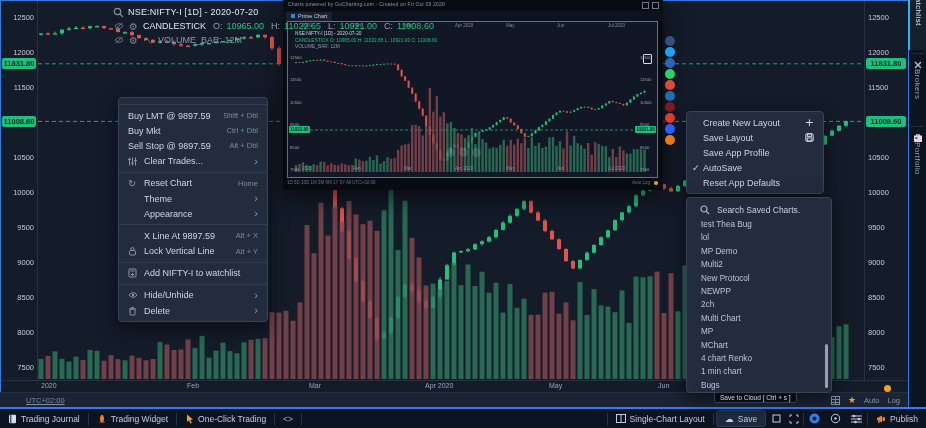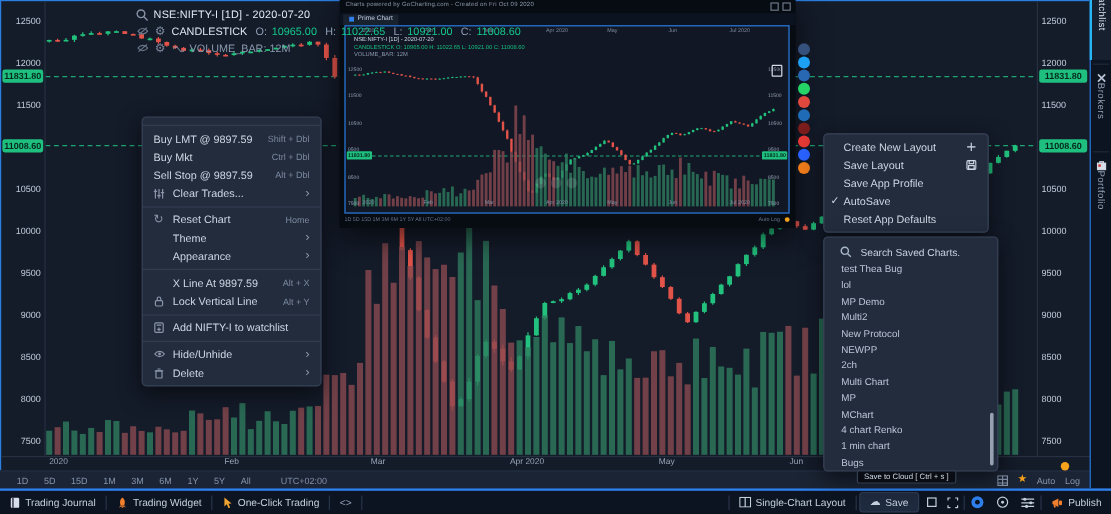--- a/index.html
+++ b/index.html
@@ -31,21 +31,21 @@
   #legend .ol{color:#90a0b6;margin-left:3px;}
   #legend .ov{color:#14c689;}
   #legend .vol{color:#8a99af;}
   .licon{display:inline-flex;width:11px;justify-content:center;opacity:.75;}
 
   
   #tfbar{position:absolute;left:0;top:392px;width:908px;height:15px;background:#1b2434;
          border-top:1px solid #242f44;display:flex;align-items:center;font-size:7.5px;
          color:#8594ab;box-sizing:border-box;padding-left:14px;}
   .tfitem{margin-right:13px;cursor:pointer;}
-  .tz{margin-left:12px;color:#7f8ea5;}
+  .tz{margin-left:12px;color:#7f8ea5;text-decoration:underline;}
   #tfright{margin-left:auto;display:flex;align-items:center;gap:8px;padding-right:8px;color:#8594ab;}
   #tfright .star{color:#f6a21d;font-size:9px;}
 
   
   #toolbar{position:absolute;left:0;top:407px;width:926px;height:21px;background:#0d1421;
            border-top:2px solid #2f80ed;box-sizing:border-box;display:flex;align-items:center;
            font-size:8.5px;color:#c3cfdd;}
   .tbbtn{display:flex;align-items:center;gap:4px;padding:0 8px;height:100%;cursor:pointer;white-space:nowrap;}
   .tbdiv{width:1px;height:12px;background:#273349;}
   .spacer{flex:1;}
@@ -560,31 +560,20 @@
           <svg class="icon" width="10" height="8" viewBox="0 0 10 8">
               <path d="M0 5 q2.5 -4 5 0 t5 0" fill="none" stroke="#8796ac" stroke-width="1"></path>
             </svg>
         </span>
         <span class="vol">VOLUME_BAR: 12M</span>
       </div>
     </div>
   </div>
 
   <div id="tfbar">
-    <span id="tflist" style="display:flex;">
-        <span class="tfitem">1D</span>
-        <span class="tfitem">5D</span>
-        <span class="tfitem">15D</span>
-        <span class="tfitem">1M</span>
-        <span class="tfitem">3M</span>
-        <span class="tfitem">6M</span>
-        <span class="tfitem">1Y</span>
-        <span class="tfitem">5Y</span>
-        <span class="tfitem">All</span>
-      </span>
     <span class="tz">UTC+02:00</span>
     <span id="tfright">
       <span>
         <svg class="icon" width="9" height="9" viewBox="0 0 9 9">
             <rect x="0.5" y="0.5" width="8" height="8" fill="none" stroke="#8594ab"></rect>
             <line x1="0.5" y1="3.5" x2="8.5" y2="3.5" stroke="#8594ab"></line>
             <line x1="0.5" y1="6.5" x2="8.5" y2="6.5" stroke="#8594ab"></line>
             <line x1="4.5" y1="0.5" x2="4.5" y2="8.5" stroke="#8594ab"></line>
           </svg>
       </span>

